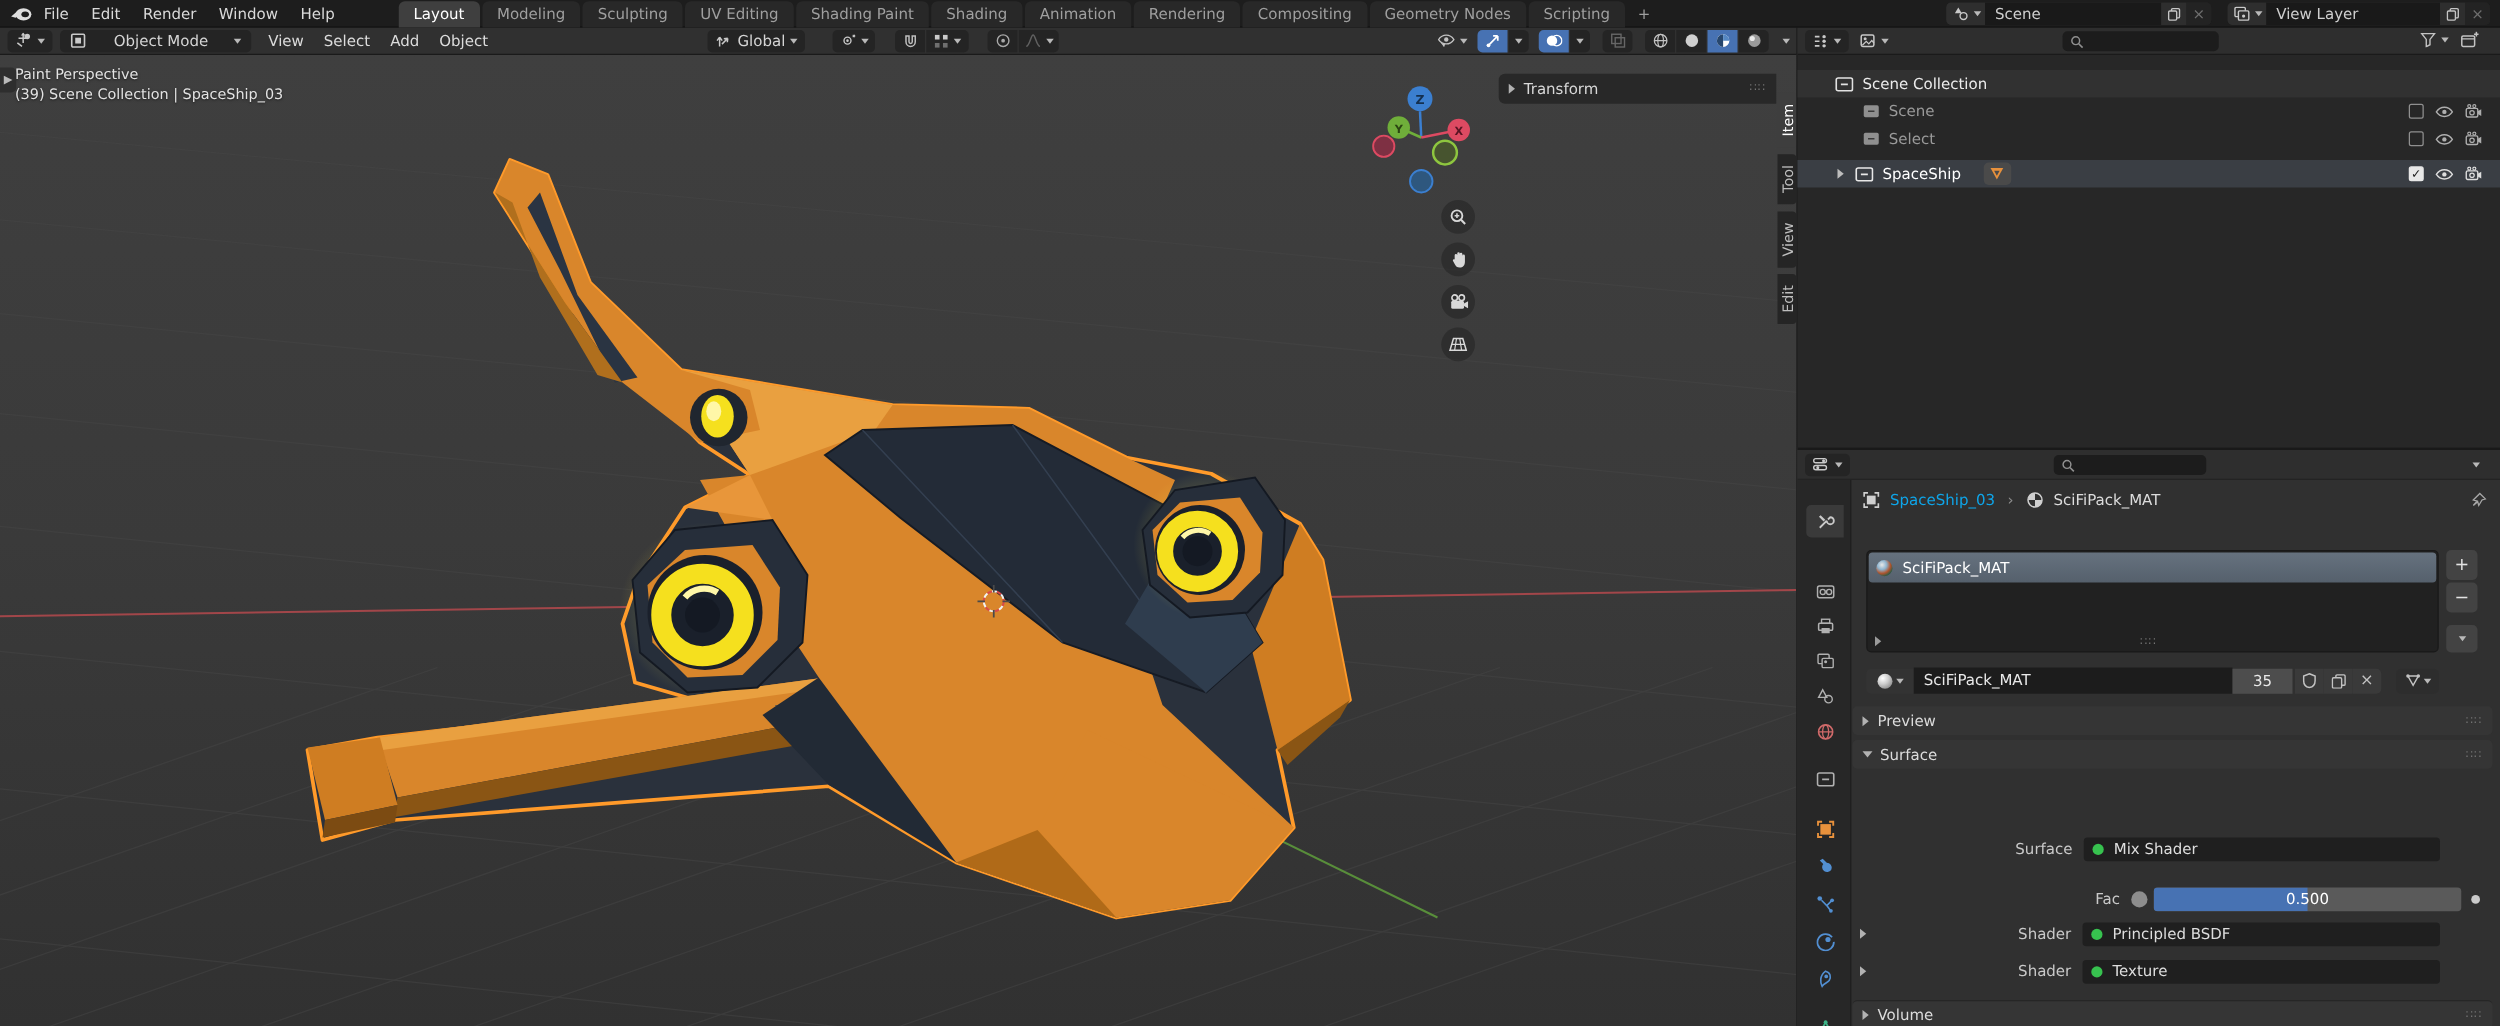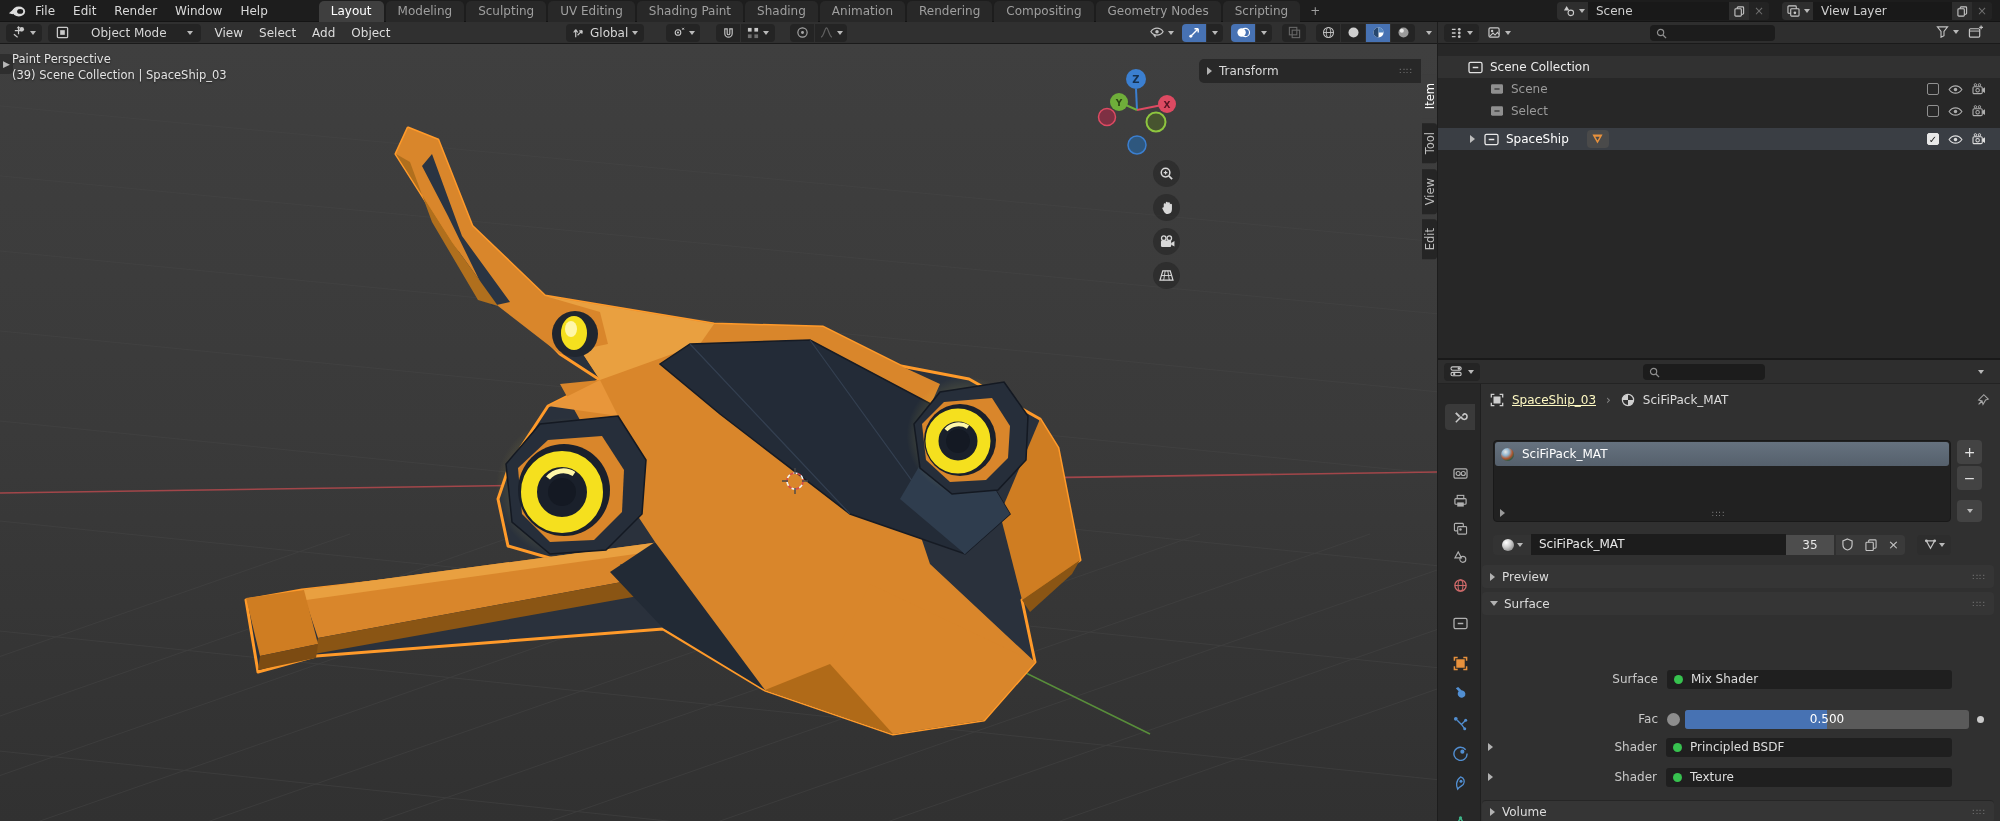--- a/index.html
+++ b/index.html
@@ -651,21 +651,21 @@
             <circle cx="2" cy="12.5" r="1.7" fill="#3eb488"></circle>
           </svg>
         </div>
     </div>
 
     <div class="abs" style="left:52px; top:33px; display:flex; align-items:center; width:500px;">
       <svg width="14" height="14" viewBox="0 0 16 16">
           <rect x="4" y="4" width="8" height="8" fill="#cfcfcf"></rect>
           <path d="M1.5 5 V1.5 H5 M11 1.5 h3.5 V5 M14.5 11 v3.5 H11 M5 14.5 H1.5 V11" fill="none" stroke="#cfcfcf" stroke-width="1.5"></path>
         </svg>
-      <span style="margin-left:8px; color:#fef9c3;text-decoration:underline;">SpaceShip_03</span>
+      <span style="margin-left:8px; color:#0ea5e9;">SpaceShip_03</span>
       <span style="margin:0 10px; color:#8a8a8a;">›</span>
       <svg width="14" height="14" viewBox="0 0 16 16">
           <circle cx="8" cy="8" r="6.4" fill="none" stroke="#cfcfcf" stroke-width="1.4"></circle>
           <path d="M8 8 L8 1.6 A6.4 6.4 0 0 0 1.6 8 Z" fill="#cfcfcf"></path>
           <path d="M8 8 L14.4 8 A6.4 6.4 0 0 1 8 14.4 Z" fill="#cfcfcf"></path>
         </svg>
       <span style="margin-left:8px; color:#dcdcdc;">SciFiPack_MAT</span>
       <svg width="14" height="14" viewBox="0 0 16 16" style="margin-left:auto;">
           <path d="M9 2 L14 7 L11 8 L8 13 L7 9.5 L3 13 L6.5 9 L3 8 Z" fill="none" stroke="#a8a8a8" stroke-width="1.2"></path>
         </svg>
@@ -727,21 +727,21 @@
 
 
     <div class="prow" style="top:309px;">
       <span class="plabel">Surface</span>
       <span class="pfield" style="flex:1; margin-right:42px;">
         <span class="dot-g"></span>
         <span>Mix Shader</span>
       </span>
     </div>
 
-    <div class="prow" style="top:349px;">
+    <div class="prow" style="top:349px;padding-left:38px;">
       <span class="plabel">Fac</span>
       <span style="width:13px; height:13px; border-radius:50%; background:#8d8d8d; margin-right:5px; flex:none;"></span>
       <span style="flex:1; height:19px; border-radius:3px; background:#5a5a5a; position:relative; overflow:hidden; margin-right:8px;">
         <span style="position:absolute; left:0; top:0; bottom:0; width:50%; background:#4772b3;"></span>
         <span style="position:absolute; inset:0; text-align:center; line-height:19px; color:#ffffff;">0.500</span>
       </span>
       <span style="width:7px; height:7px; border-radius:50%; background:#cacaca; flex:none; margin-right:10px;"></span>
     </div>
 
     <div class="prow" style="top:377px;">

